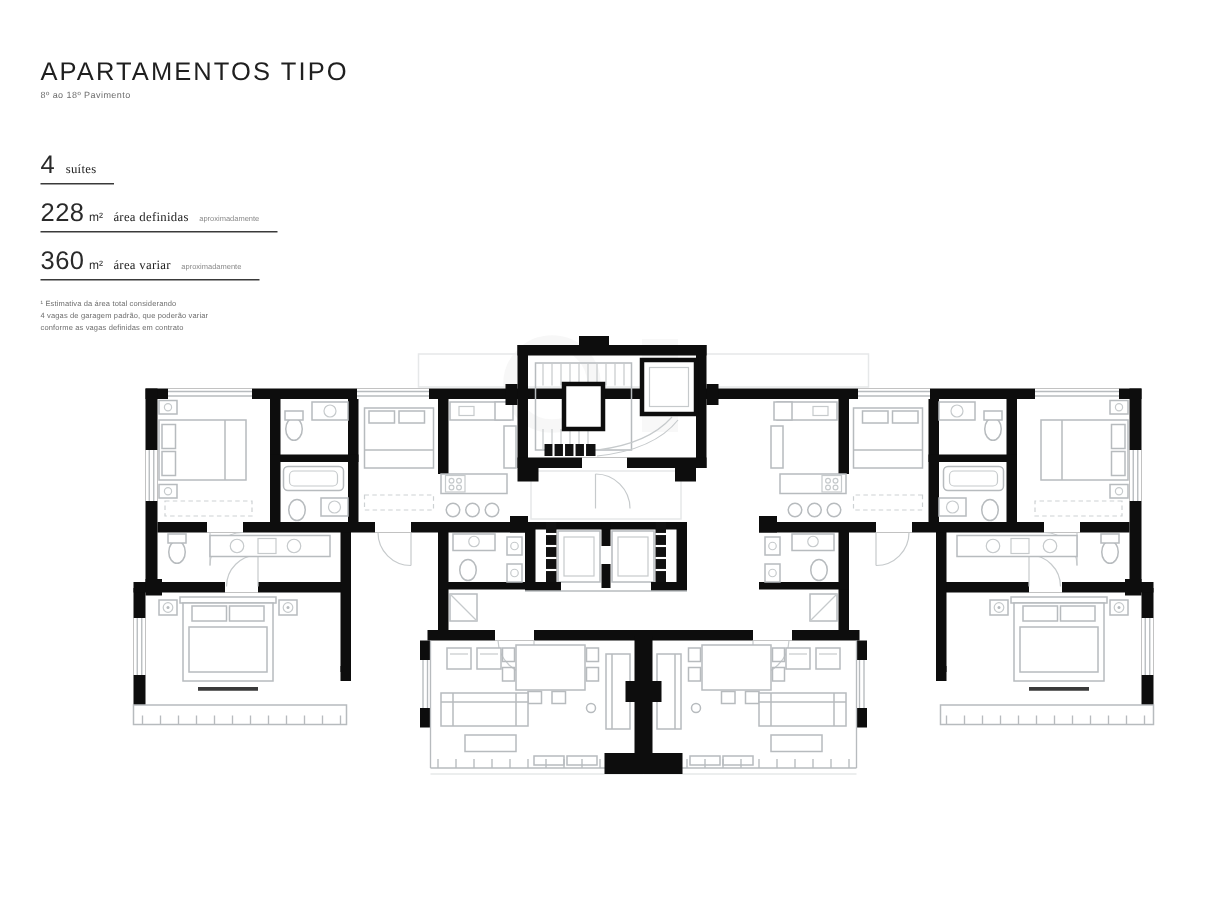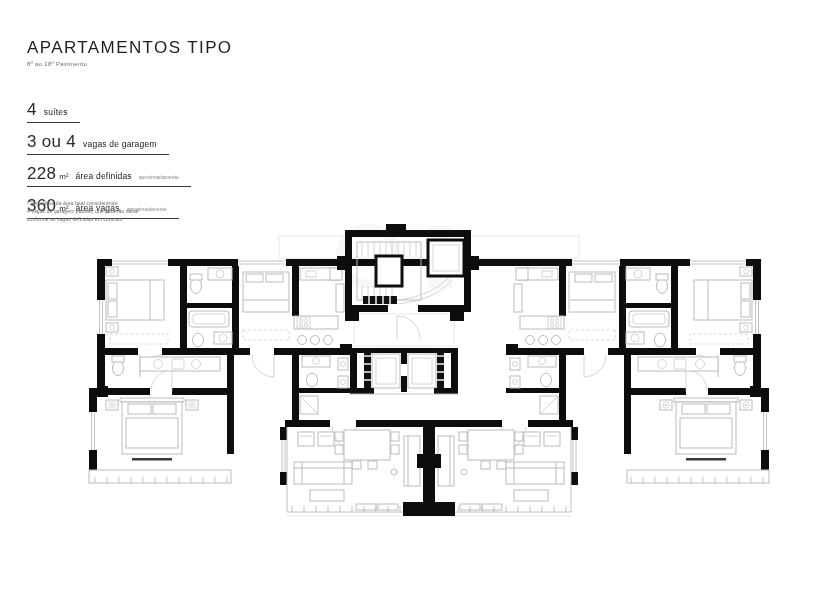--- a/index.html
+++ b/index.html
@@ -10,21 +10,21 @@
   .hdr{position:absolute;left:27px;top:38px;}
   .hdr h1{margin:0;font-size:17px;font-weight:300;letter-spacing:1.4px;color:#1f1f1f;}
   .hdr .sub{margin-top:3px;font-size:6px;letter-spacing:.3px;color:#6b6b6b;}
 
   
   .specs{position:absolute;left:27px;top:100px;}
   .spec{margin-bottom:9px;}
   .spec-line{display:inline-flex;align-items:baseline;gap:7px;border-bottom:1px solid #3a3a3a;padding:0 12px 2px 0;}
   .spec .val{font-size:17px;font-weight:300;color:#2a2a2a;letter-spacing:.3px;}
   .spec .unit{font-size:8px;color:#2a2a2a;margin-left:-4px;}
-  .spec .lbl{font-size:8.5px;color:#222;letter-spacing:.2px;}
+  .spec .lbl{font-size:8.5px;color:#222;letter-spacing:.2px;font-family:Liberation Serif, serif;}
   .spec .note{display:block;text-align:right;font-size:5px;color:#8a8a8a;margin-top:1px;}
   .footnote{position:absolute;left:27px;top:200px;font-size:5px;line-height:1.55;color:#6d6d6d;letter-spacing:.1px;}
 
   
   .plan{position:absolute;left:0;top:0;width:820px;height:600px;}
   .w{fill:#0d0d0d;}
   .core{fill:#ffffff;stroke:#0d0d0d;stroke-width:3;}
   .f{fill:#ffffff;stroke:#b7bbbe;stroke-width:1;}
   .fl{fill:none;stroke:#b7bbbe;stroke-width:1;}
   .fx{fill:none;stroke:#c6cacc;stroke-width:.8;}
@@ -40,41 +40,35 @@
   <header class="hdr">
     <h1>APARTAMENTOS TIPO</h1>
     <div class="sub">8º ao 18º Pavimento</div>
   </header>
 
   <section class="specs">
     <div class="spec">
       <span class="spec-line">
         <span class="val">4</span>
         <span class="lbl">suítes</span>
-      </span>
-    </div>
-    <div class="spec">
-      <span class="spec-line">
-        <span class="val">3 ou 4</span>
-        <span class="lbl">vagas de garagem</span>
       </span>
     </div>
     <div class="spec">
       <span class="spec-line">
         <span class="val">228</span>
           <span class="unit">m²</span>
         <span class="lbl">área definidas</span>
         <span class="note">aproximadamente</span>
       </span>
     </div>
     <div class="spec">
       <span class="spec-line">
         <span class="val">360</span>
           <span class="unit">m²</span>
-        <span class="lbl">área vagas</span>
+        <span class="lbl">área variar</span>
         <span class="note">aproximadamente</span>
       </span>
     </div>
   </section>
 
   <aside class="footnote">
     <div>¹ Estimativa da área total considerando</div>
     <div>4 vagas de garagem padrão, que poderão variar</div>
     <div>conforme as vagas definidas em contrato</div>
   </aside>

